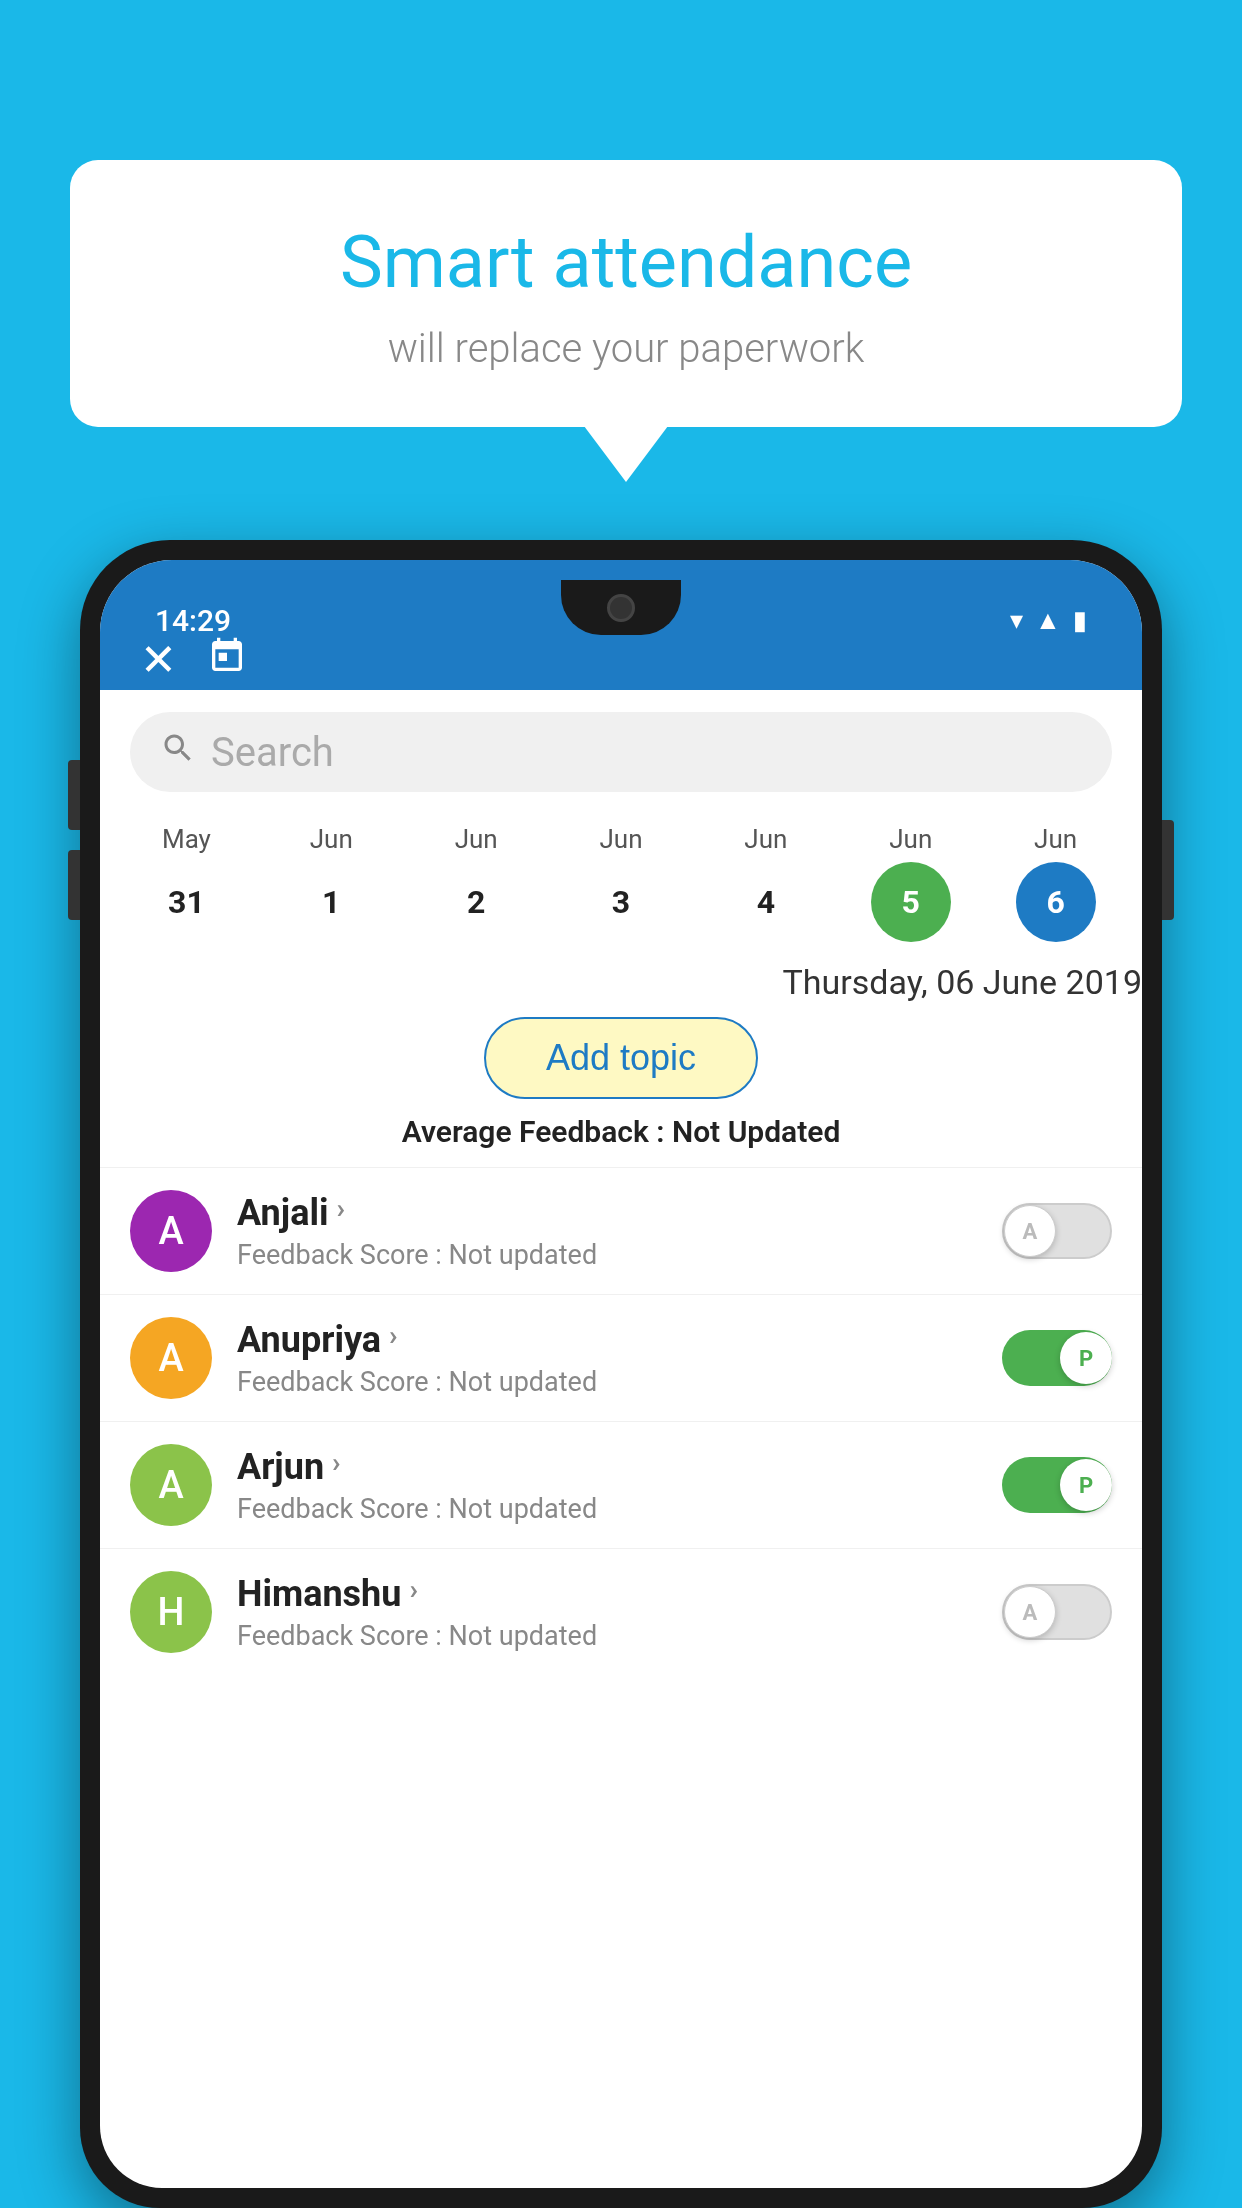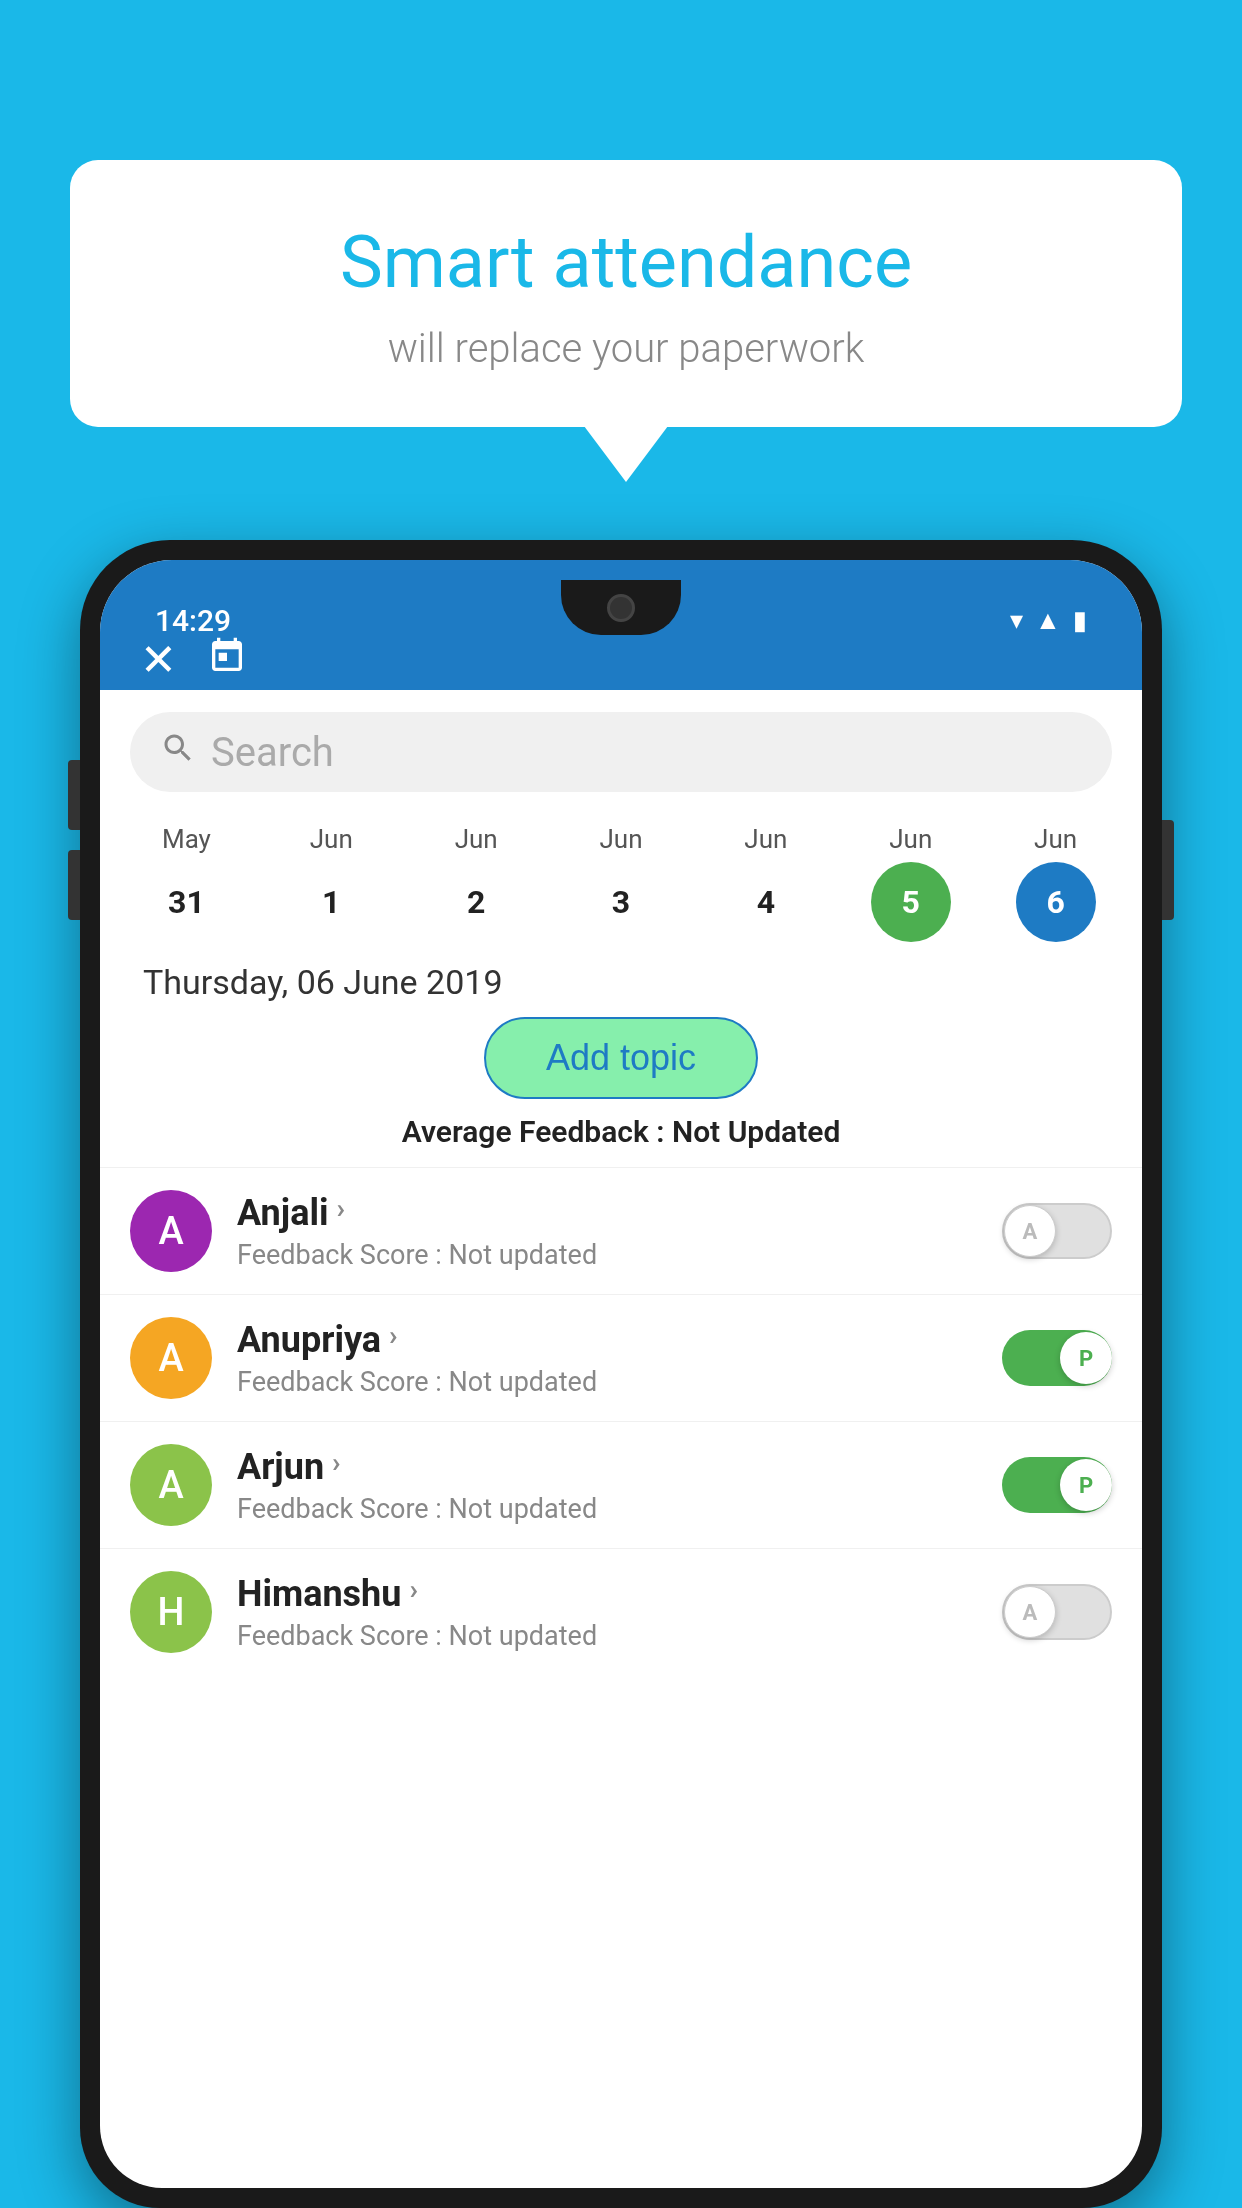--- a/index.html
+++ b/index.html
@@ -215,38 +215,37 @@
       color: white;
     }
 
     .date-day.selected {
       background: #1e7bc4;
       color: white;
     }
 
     
     .date-header {
-      text-align: left;
+      text-align: right;
       font-size: 34px;
       color: #333;
       margin: 10px 0;
       font-weight: 400;
-      padding-left: 43px;
     }
 
     
     .add-topic-btn {
       display: block;
       margin: 15px auto;
       border: 2px solid #1e7bc4;
       border-radius: 50px;
       padding: 18px 60px;
       color: #1e7bc4;
       font-size: 36px;
-      background: #86efac;
+      background: #fef9c3;
       cursor: pointer;
       width: fit-content;
     }
 
     
     .avg-feedback {
       text-align: center;
       font-size: 30px;
       color: #777;
       margin: 12px 0 18px;

